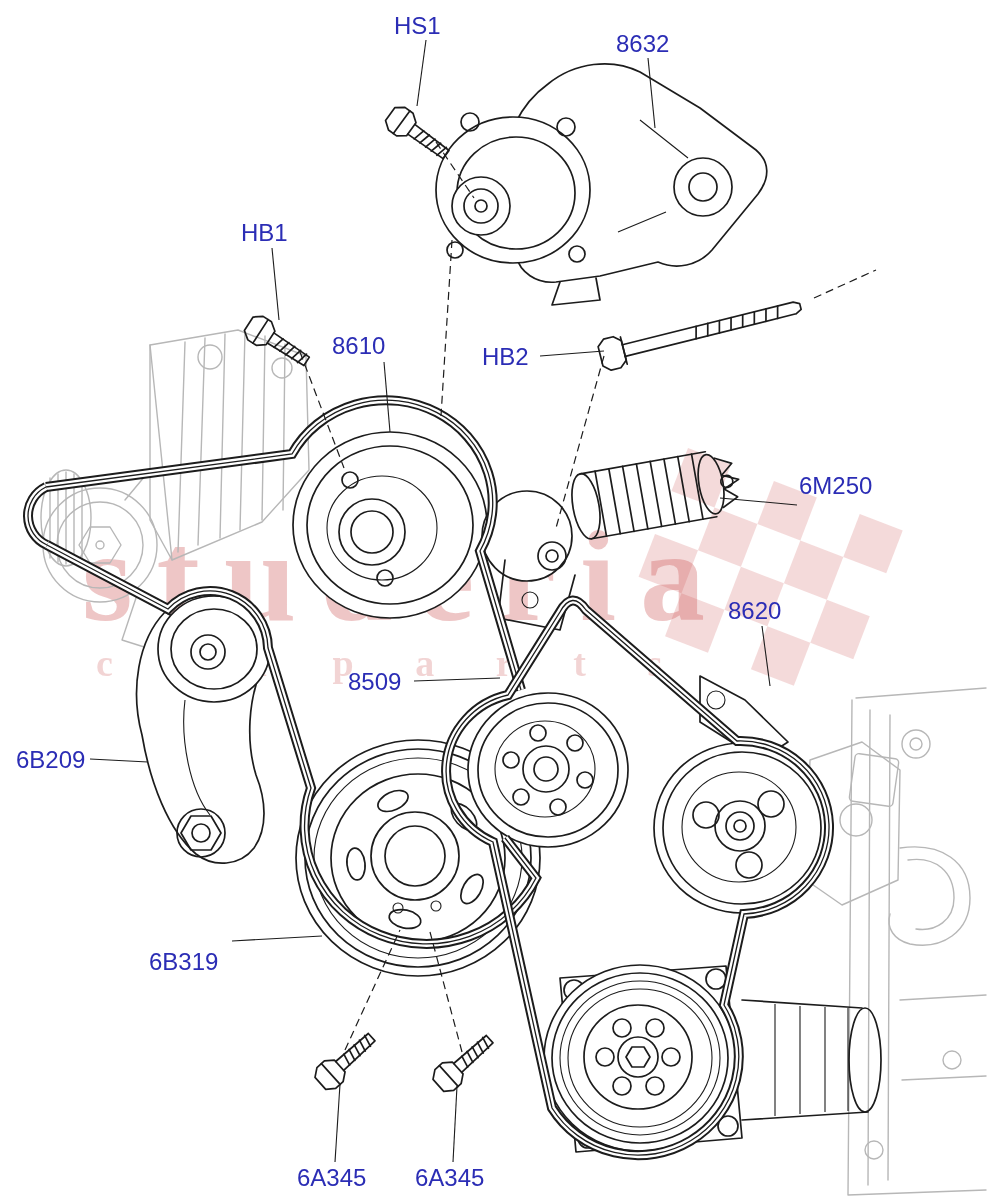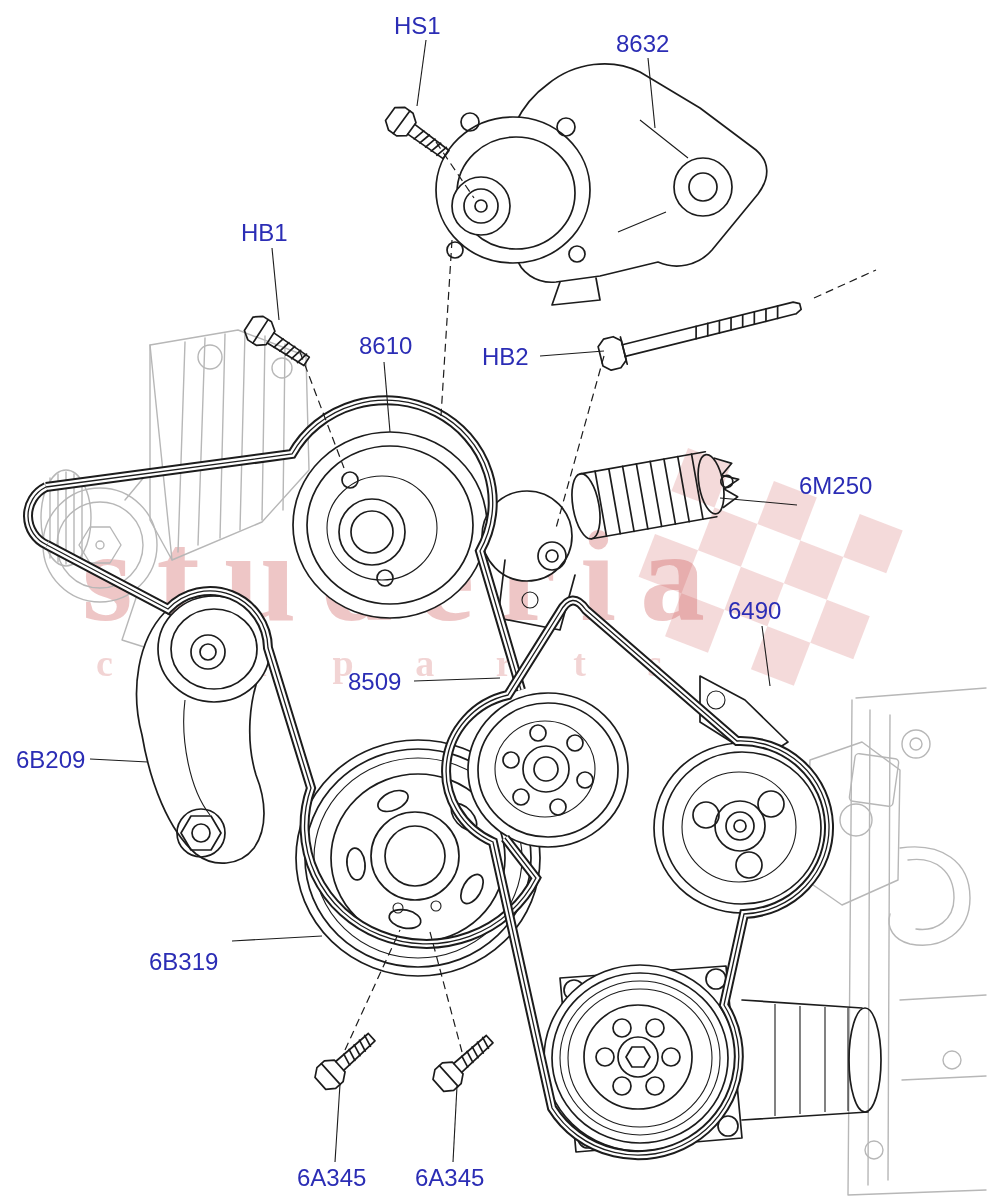--- a/index.html
+++ b/index.html
@@ -265,23 +265,23 @@
     <line class="lead" x1="90" y1="759" x2="148" y2="762"></line>
     <line class="lead" x1="232" y1="941" x2="322" y2="936"></line>
     <line class="lead" x1="335" y1="1162" x2="340" y2="1084"></line>
     <line class="lead" x1="453" y1="1162" x2="457" y2="1086"></line>
   </g>
 </svg>
 
 <div class="lbl" style="left:394px;top:12px">HS1</div>
 <div class="lbl" style="left:616px;top:30px">8632</div>
 <div class="lbl" style="left:241px;top:219px">HB1</div>
-<div class="lbl" style="left:359px;top:332px">8610</div>
+<div class="lbl" style="left:332px;top:332px">8610</div>
 <div class="lbl" style="left:482px;top:343px">HB2</div>
 <div class="lbl" style="left:799px;top:472px">6M250</div>
-<div class="lbl" style="left:728px;top:597px">6490</div>
+<div class="lbl" style="left:728px;top:597px">8620</div>
 <div class="lbl" style="left:348px;top:668px">8509</div>
 <div class="lbl" style="left:16px;top:746px">6B209</div>
 <div class="lbl" style="left:149px;top:948px">6B319</div>
 <div class="lbl" style="left:297px;top:1164px">6A345</div>
 <div class="lbl" style="left:415px;top:1164px">6A345</div>
 
 </div>
 
 </body></html>

